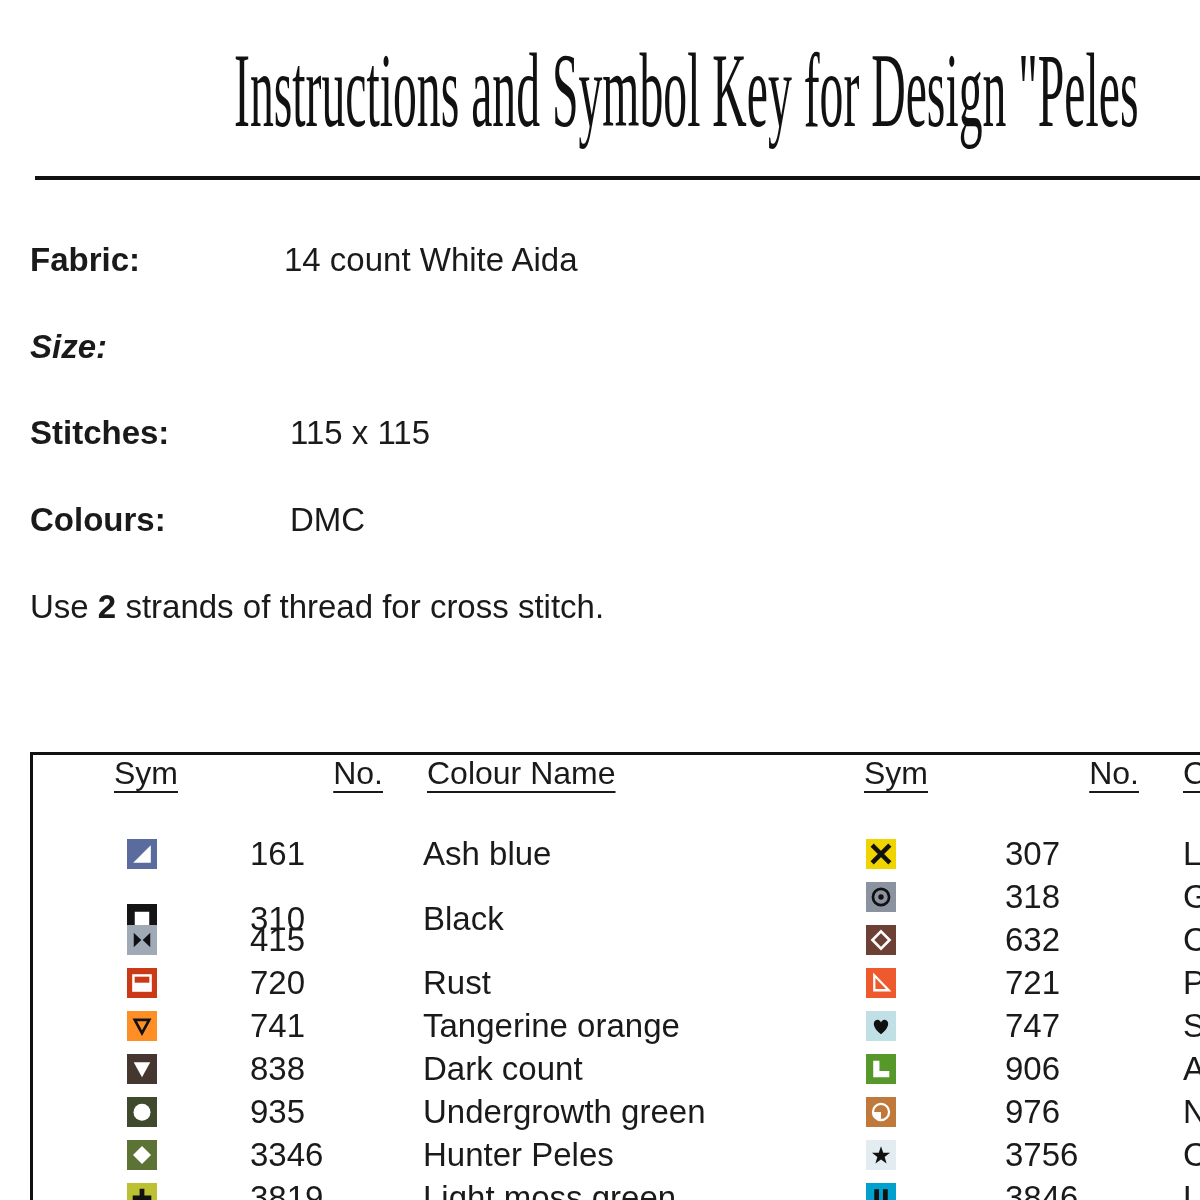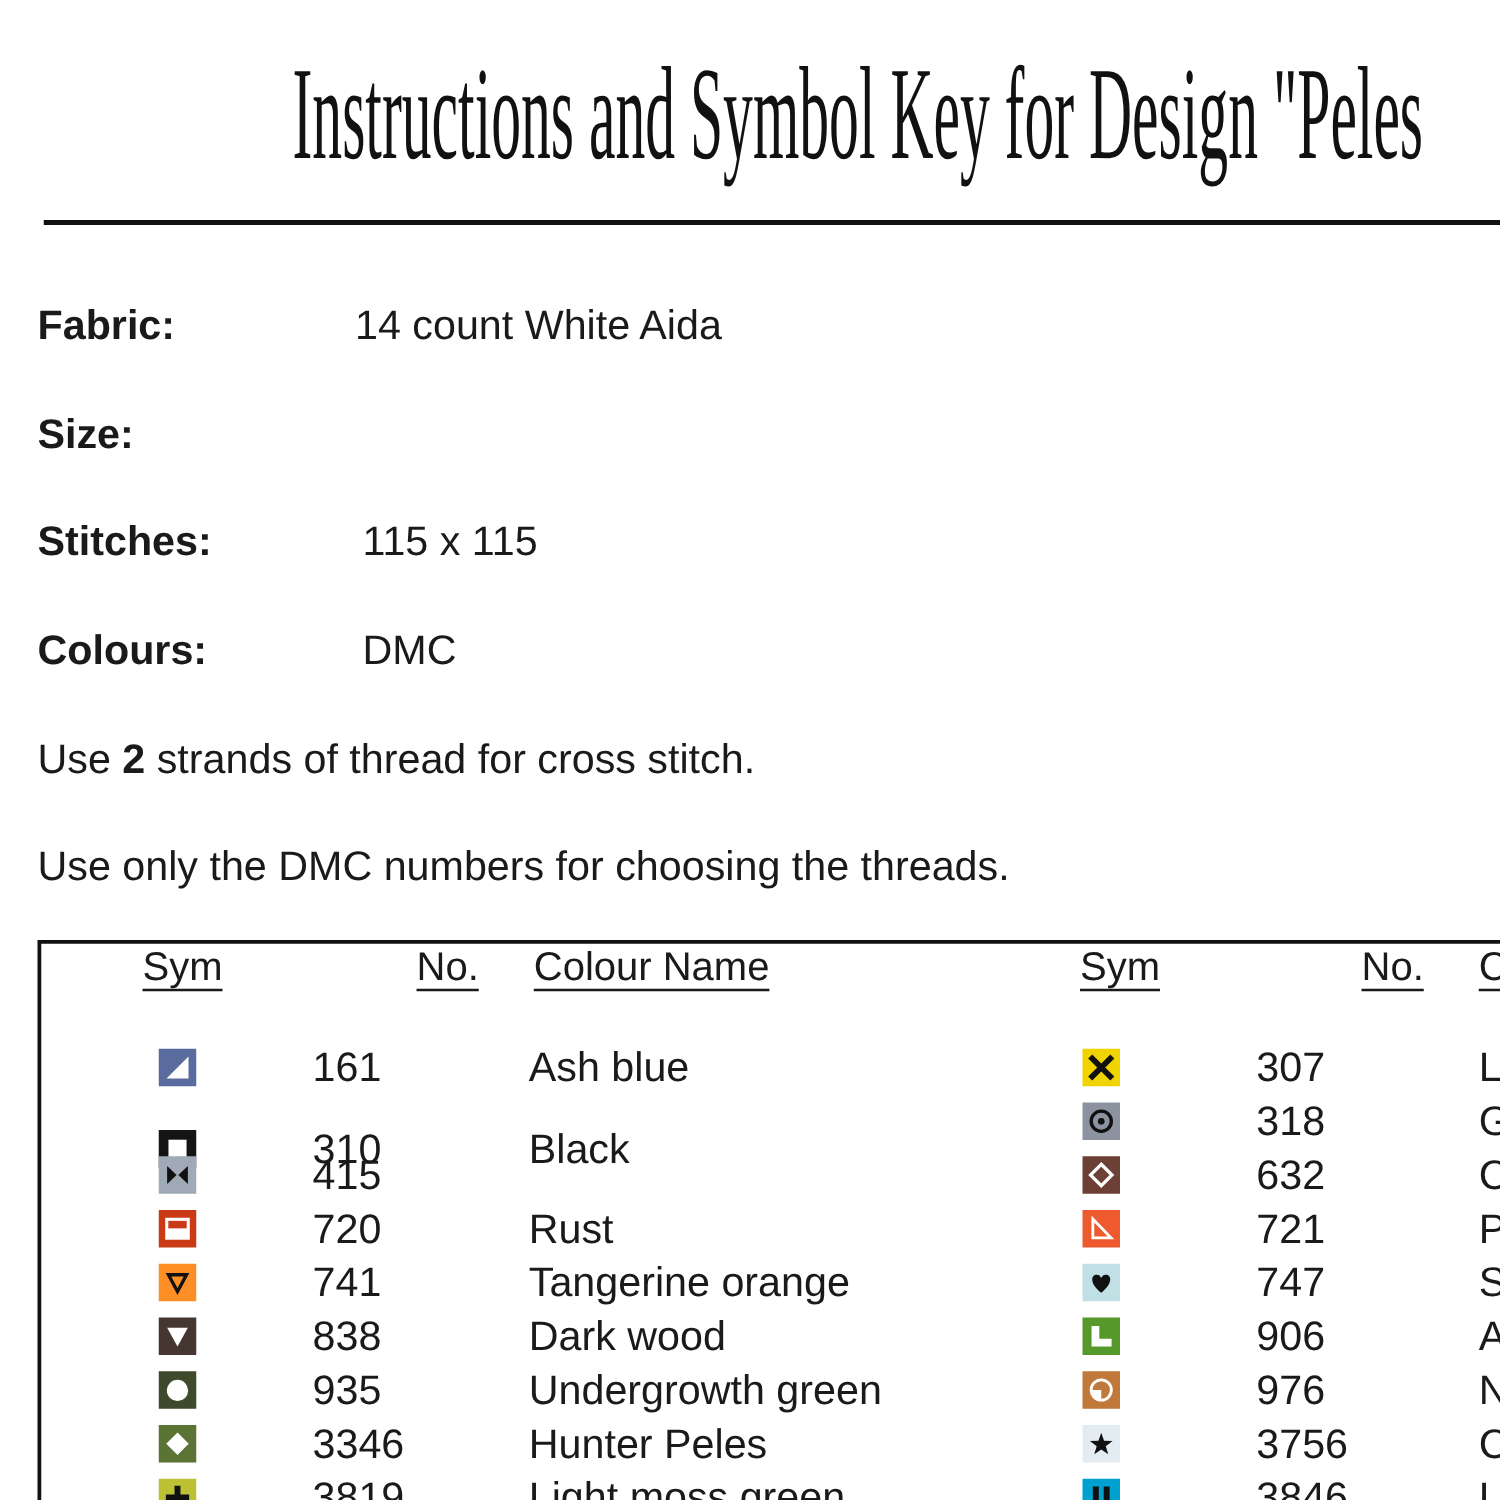--- a/index.html
+++ b/index.html
@@ -41,28 +41,27 @@
 </head>
 <body>
 
 <div class="page">
 
   <div class="title">Instructions and Symbol Key for Design "Peles</div>
   <div class="divider"></div>
 
   <div class="info-label" style="top:243px;">Fabric:</div>
   <div class="info-value" style="top:243px; left:284px;">14 count White Aida</div>
-  <div class="info-label" style="top:330px;">Size:</div>
+  <div class="info-label" style="top:330px;font-style:italic;">Size:</div>
   <div class="info-label" style="top:416px;">Stitches:</div>
   <div class="info-value" style="top:416px; left:290px;">115 x 115</div>
   <div class="info-label" style="top:503px;">Colours:</div>
   <div class="info-value" style="top:503px; left:290px;">DMC</div>
 
   <div class="note" style="top:590px;"><span>Use </span><b>2</b><span> strands of thread for cross stitch.</span></div>
-  <div class="note" style="top:676px;">Use only the DMC numbers for choosing the threads.</div>
 
   <div class="key-table-border"></div>
 
   <div class="th" style="left:114px;">Sym</div>
   <div class="th num" style="left:255px; width:128px;">No.</div>
   <div class="th" style="left:427px;">Colour Name</div>
   <div class="th" style="left:864px;">Sym</div>
   <div class="th num" style="left:1011px; width:128px;">No.</div>
   <div class="th" style="left:1183px;">Colour Name</div>
 
@@ -113,21 +112,21 @@
         <div class="cell-no" style="left: 250px; width: 128px;">741</div>
         <div class="cell-name" style="left: 423px;">Tangerine orange</div>
       </div>
       <div class="table-row" style="top: 1054px;">
         <div class="symbol-swatch" style="left: 127px; background: rgb(69, 55, 48);">
           <svg viewBox="0 0 29 29" xmlns="http://www.w3.org/2000/svg">
             <polygon points="6.5,8 22.5,8 14.5,22.5" fill="#ffffff"></polygon>
           </svg>
         </div>
         <div class="cell-no" style="left: 250px; width: 128px;">838</div>
-        <div class="cell-name" style="left: 423px;">Dark wood</div>
+        <div class="cell-name" style="left: 423px;">Dark count</div>
       </div>
       <div class="table-row" style="top: 1097px;">
         <div class="symbol-swatch" style="left: 127px; background: rgb(63, 74, 45);">
           <svg viewBox="0 0 29 29" xmlns="http://www.w3.org/2000/svg">
             <circle cx="14.5" cy="14.8" r="8.2" fill="#ffffff"></circle>
           </svg>
         </div>
         <div class="cell-no" style="left: 250px; width: 128px;">935</div>
         <div class="cell-name" style="left: 423px;">Undergrowth green</div>
       </div>

